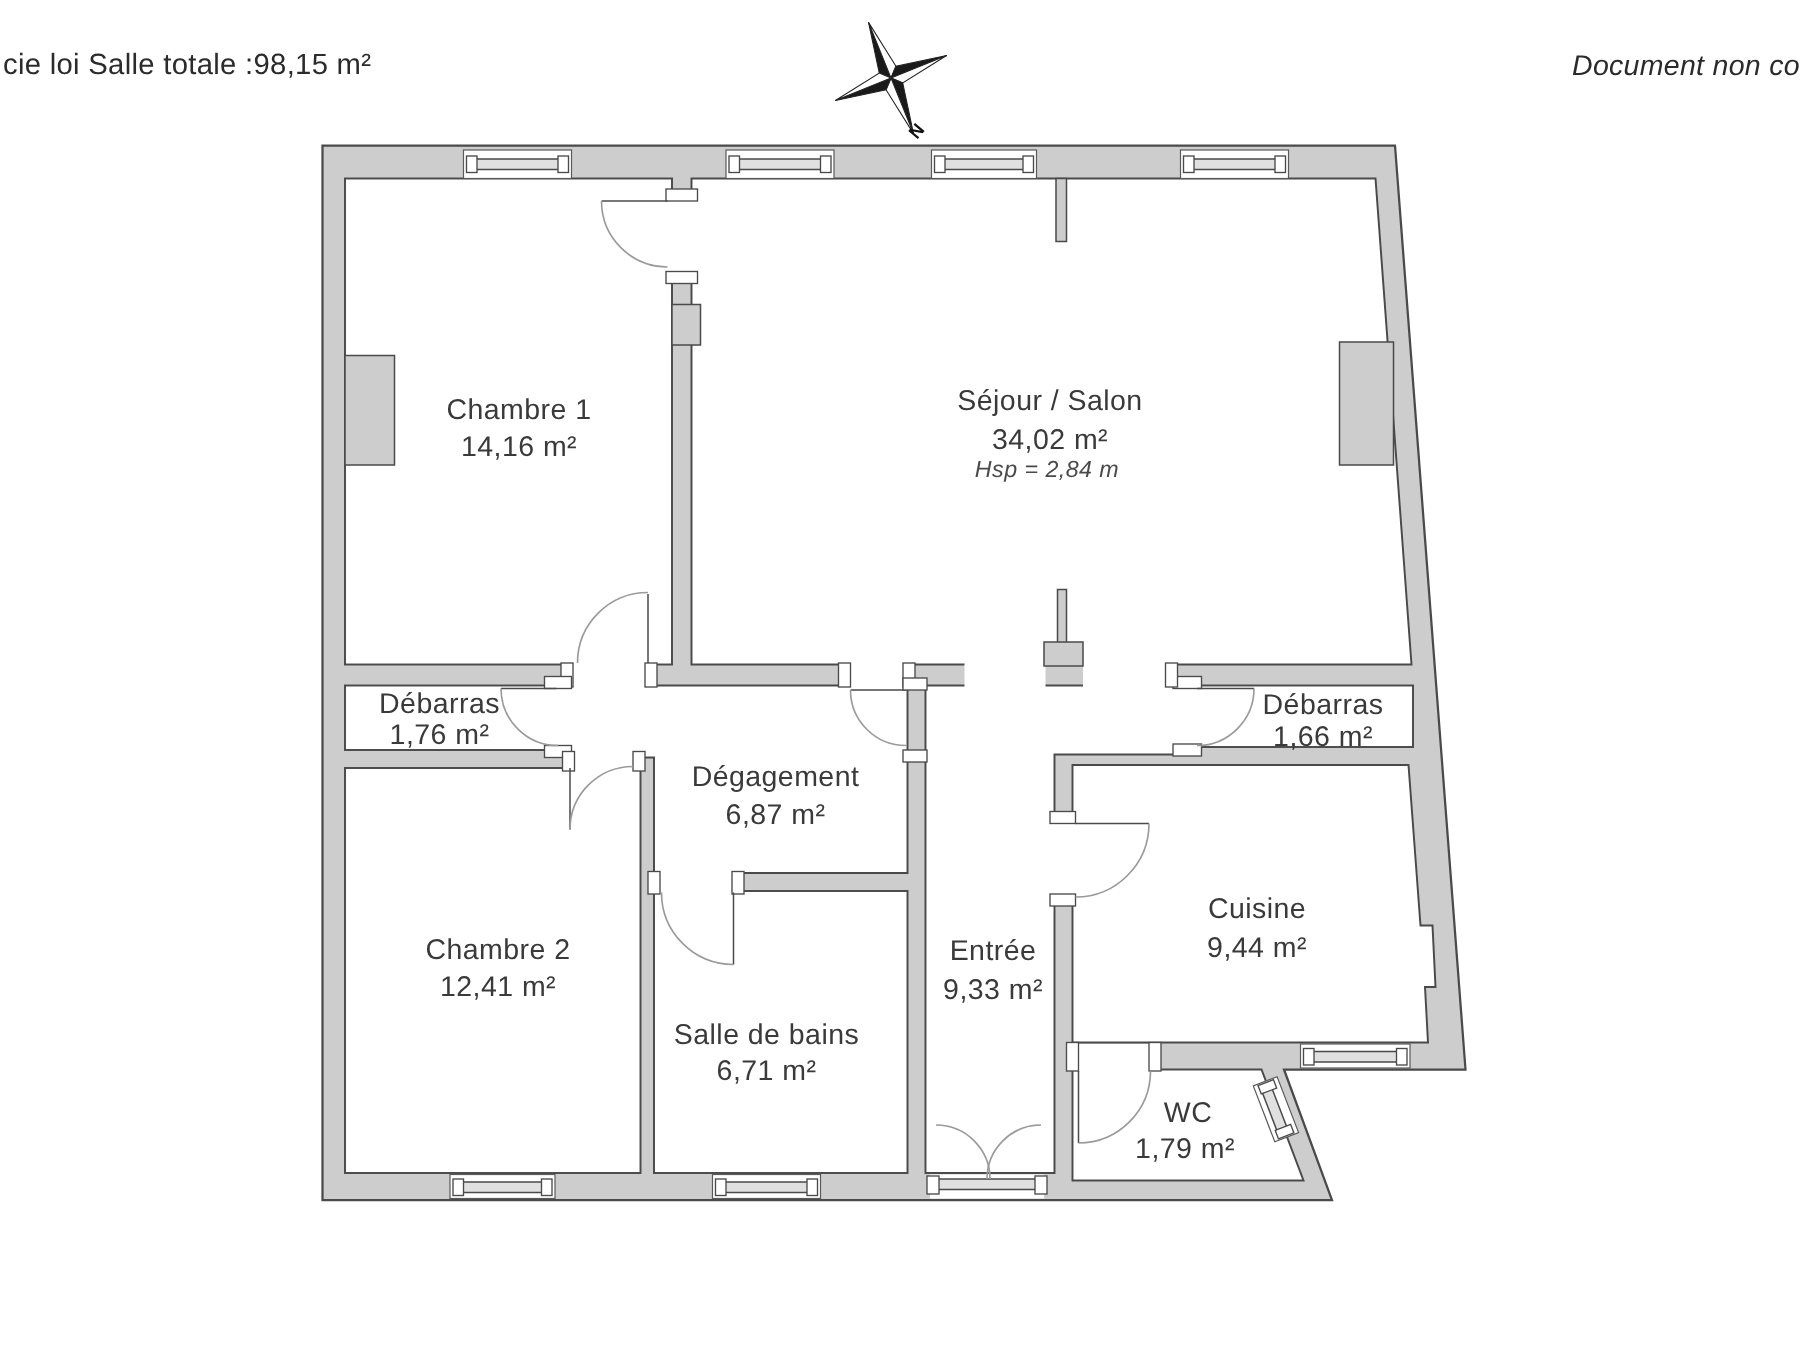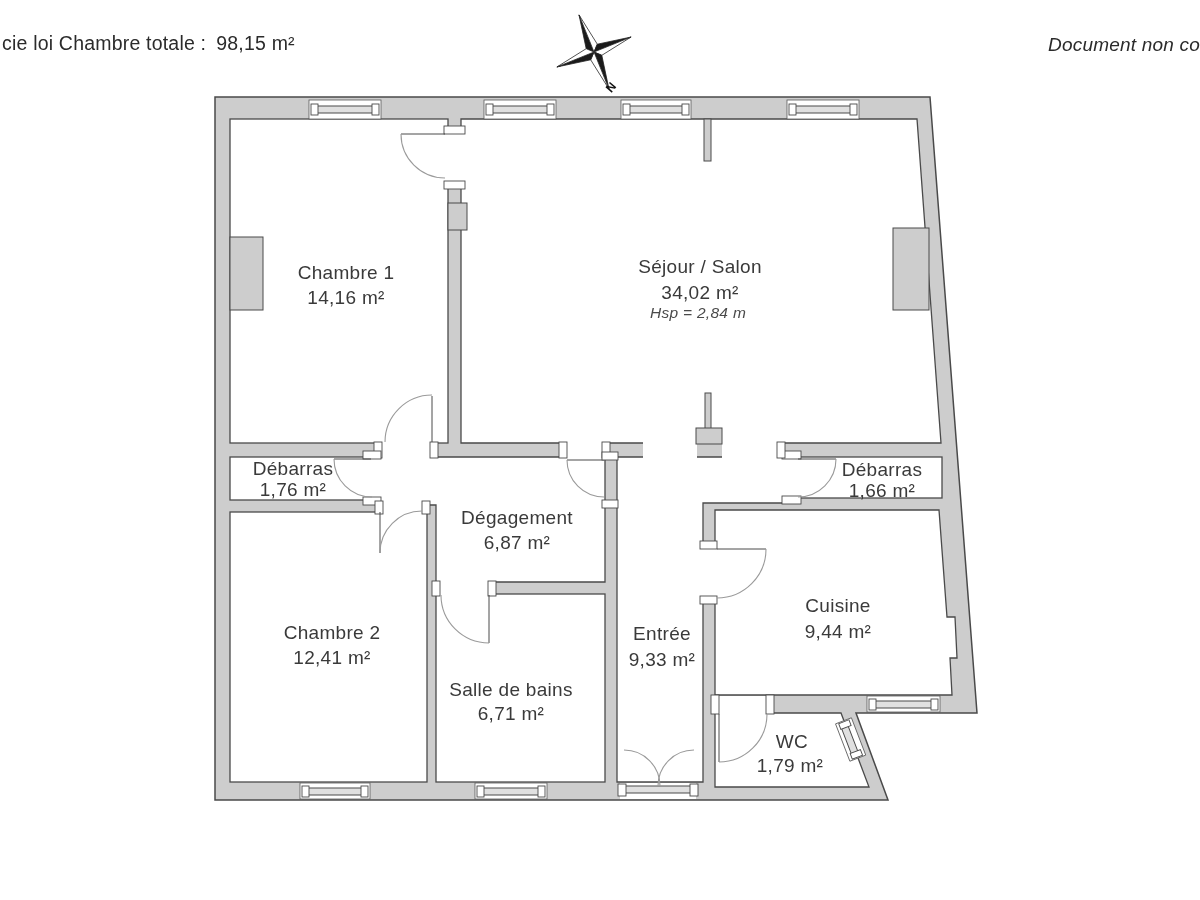--- a/index.html
+++ b/index.html
@@ -5,40 +5,40 @@
   html,body{margin:0;padding:0;}
   body{
     width:1200px;height:900px;position:relative;overflow:hidden;
     background:#ffffff;
     font-family:"Liberation Sans", sans-serif;
   }
   .hdr-left{
     position:absolute;left:2px;top:32px;font-size:19.5px;color:#2b2b2b;
     letter-spacing:.2px;white-space:nowrap;
   }
-  .hdr-left .val{margin-left:10px;}
+  .hdr-left .val{}
   .hdr-right{
     position:absolute;left:1048px;top:34px;font-size:19px;font-style:italic;
     color:#2b2b2b;white-space:nowrap;letter-spacing:.2px;
   }
   svg text{
     font-family:"Liberation Sans", sans-serif;
     fill:#3a3a3a;letter-spacing:.3px;
   }
   .room-name,.room-area{font-size:19px;}
   .room-sub{font-size:15.5px;font-style:italic;fill:#4a4a4a;}
   .north-label{font-size:12px;font-weight:600;fill:#111;}
 </style>
 </head>
 <body>
 
 
 
 <div class="hdr-left">
-  <span>cie loi Chambre totale :</span><span class="val">98,15 m²</span>
+  <span>cie loi Salle totale :</span><span class="val">98,15 m²</span>
 </div>
 <div class="hdr-right">Document non cor</div>
 
 <svg width="1200" height="900" viewBox="0 0 1200 900">
 
   <g opacity="0.045" fill="none" stroke="#666" stroke-width="24">
     <circle cx="548" cy="432" r="78"></circle>
     <path d="M 540 700 L 540 630 Q 595 600 620 650 L 620 700"></path>
   </g>
 

